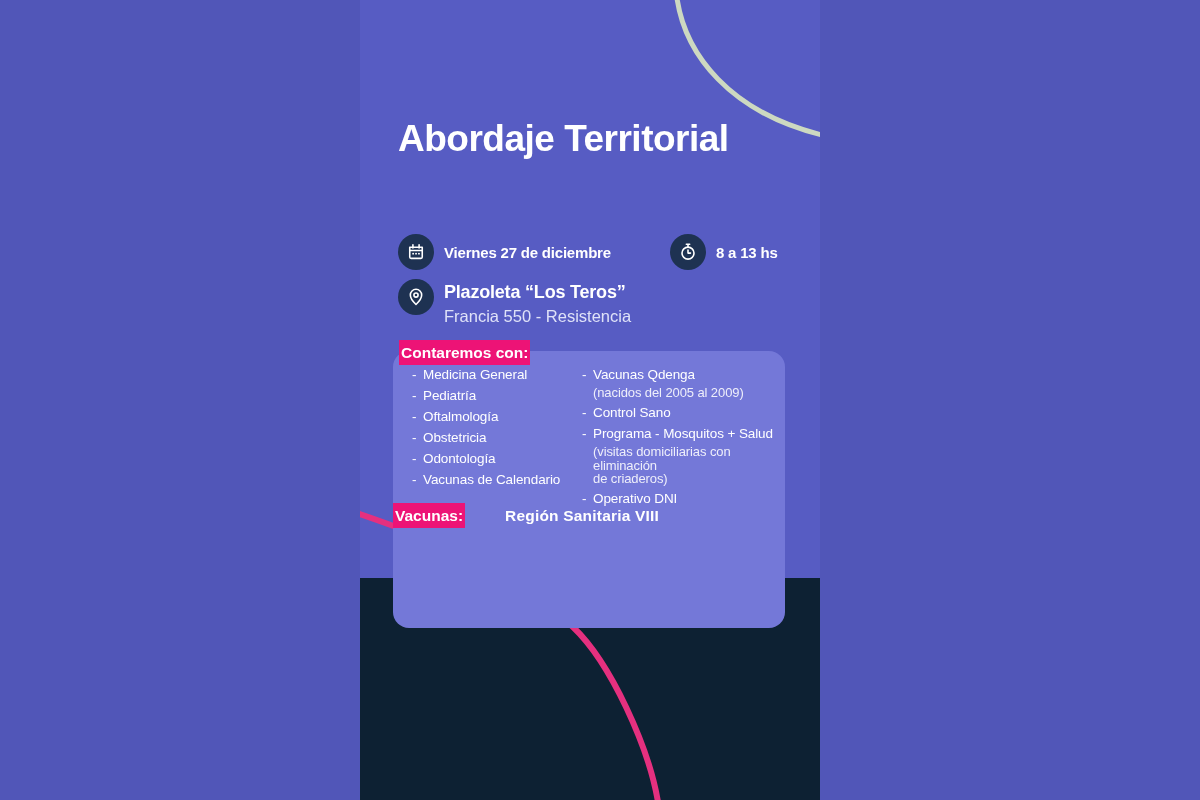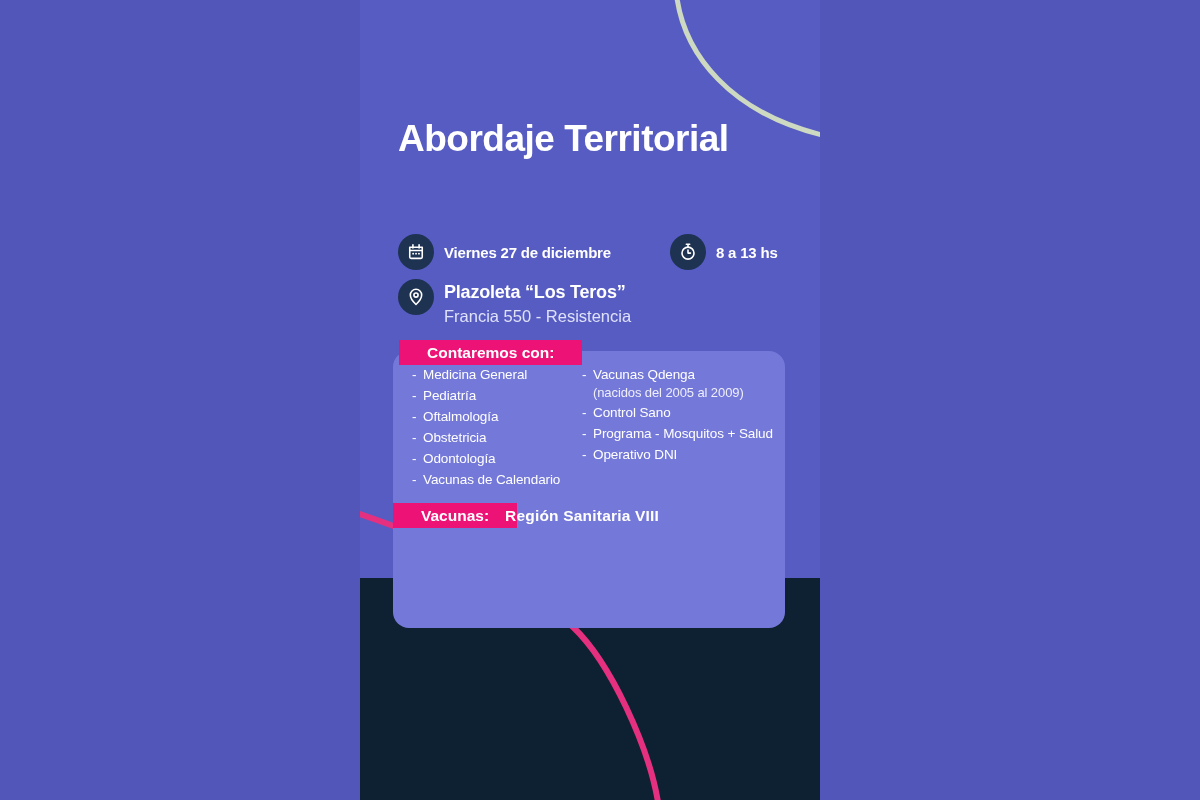--- a/index.html
+++ b/index.html
@@ -35,21 +35,21 @@
   .row-time{left:310px;top:234px;}
   .row-place{left:38px;top:279px;align-items:flex-start;justify-content:flex-end;}
   .icon-circle{width:36px;height:36px;border-radius:50%;background:var(--icon-circle);
     display:flex;align-items:center;justify-content:center;flex:0 0 auto;}
   .event-text{margin-left:10px;font-size:15px;font-weight:700;letter-spacing:-0.2px;}
   .place-block{margin-left:10px;}
   .place-name{font-size:18px;font-weight:700;line-height:26px;letter-spacing:-0.2px;}
   .place-address{font-size:16.5px;font-weight:400;line-height:23px;color:var(--text-dim);}
 
   .badge{position:absolute;background:var(--accent-pink);color:var(--text-white);
-    font-weight:700;font-size:15.5px;line-height:17px;padding:4px 28px;white-space:nowrap;}
+    font-weight:700;font-size:15.5px;line-height:17px;padding:4px 2px;white-space:nowrap;}
   .badge-services{left:39px;top:340px;}
   .badge-organizer{left:33px;top:503px;}
   .organizer-value{position:absolute;left:145px;top:507px;font-size:15.5px;font-weight:700;
     letter-spacing:0.2px;white-space:nowrap;}
 
   .panel{position:absolute;left:33px;top:351px;width:392px;height:277px;
     background:var(--panel);border-radius:16px;}
   .svc-col{position:absolute;top:17px;}
   .svc-col-left{left:19px;width:165px;}
   .svc-col-right{left:189px;width:195px;}
@@ -148,20 +148,22 @@
         </div>
         <div class="svc-note">(nacidos del 2005 al 2009)</div>
         <div class="svc-item">
           <span class="svc-dash">-</span>
           <span>Control Sano</span>
         </div>
         <div class="svc-item">
           <span class="svc-dash">-</span>
           <span>Programa - Mosquitos + Salud</span>
         </div>
+        <div class="svc-note">(visitas domiciliarias con eliminación
+de criaderos)</div>
         <div class="svc-item">
           <span class="svc-dash">-</span>
           <span>Operativo DNI</span>
         </div>
       </div>
 
   </div>
 
   <div class="badge badge-services">Contaremos con:</div>
   <div class="badge badge-organizer">Vacunas:</div>

